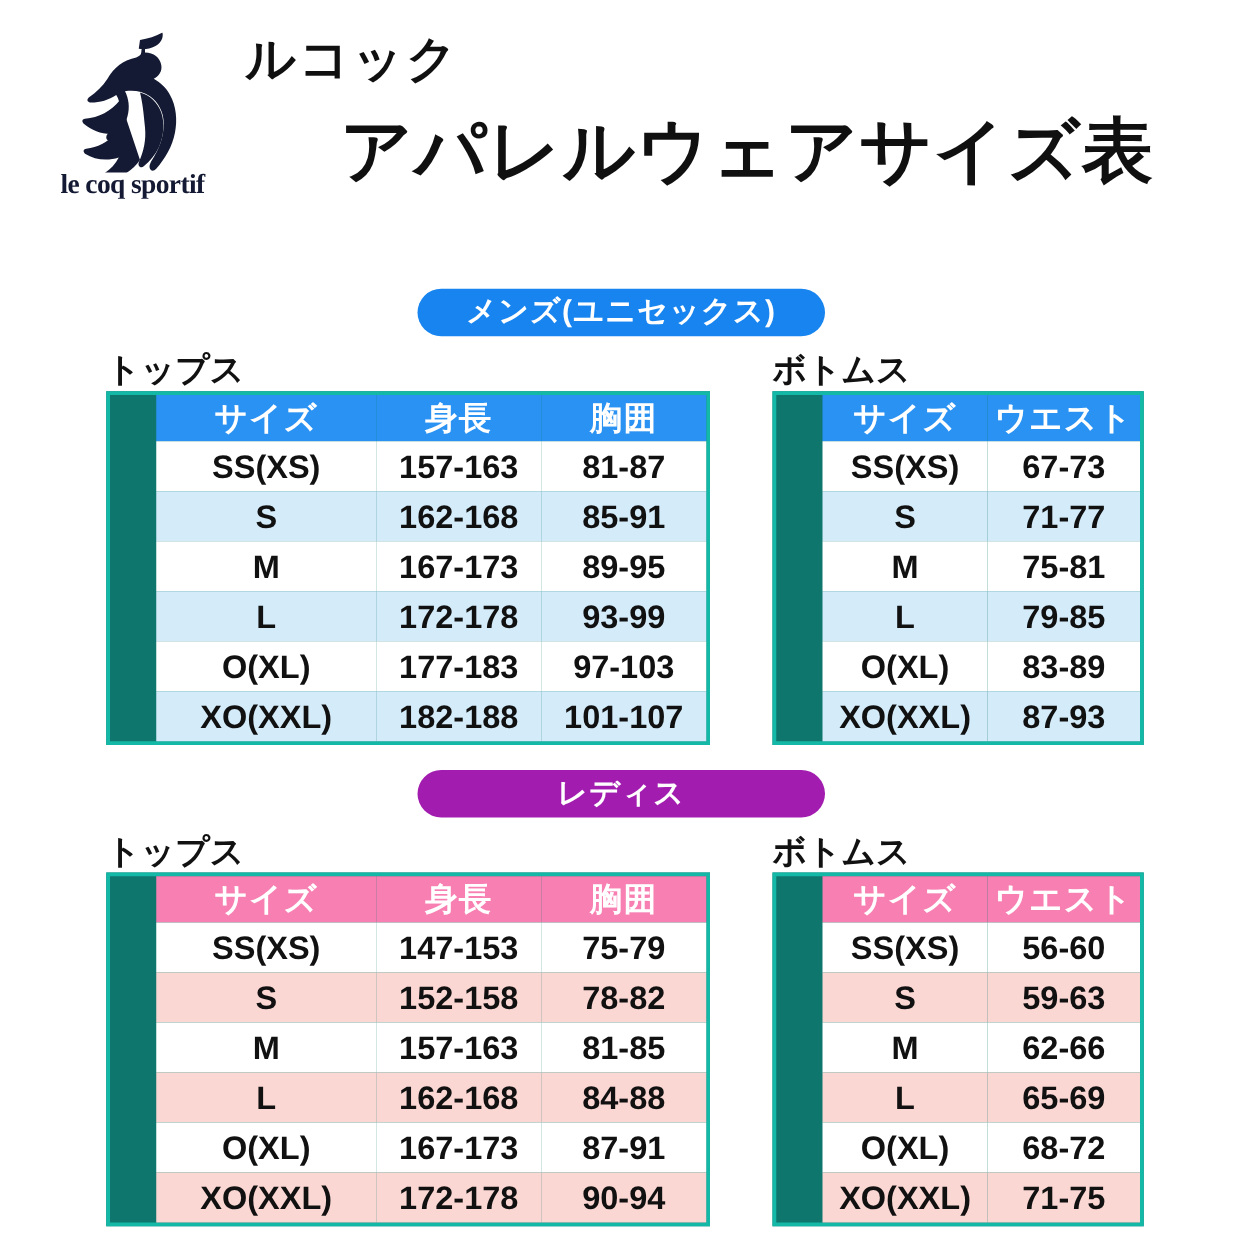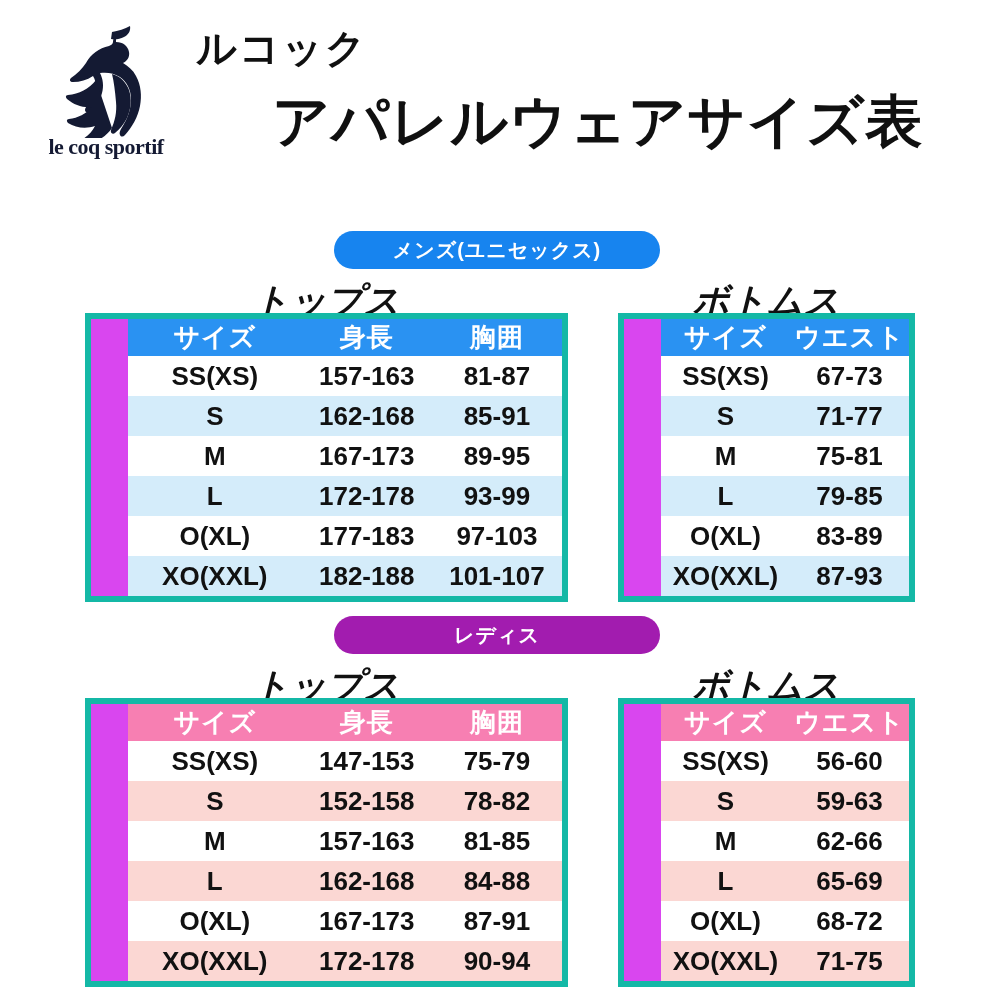--- a/index.html
+++ b/index.html
@@ -34,38 +34,38 @@
     white-space:nowrap;line-height:1;
   }
   .subtitle{
     position:absolute;left:512px;top:163px;
     font-size:27px;font-weight:bold;color:#111111;white-space:nowrap;line-height:1;
   }
 
   
   .pill{
     position:absolute;height:38px;line-height:38px;border-radius:19px;
-    text-align:center;color:#ffffff;font-size:20px;font-weight:bold;
+    text-align:center;color:#ffffff;font-size:24px;font-weight:bold;
     letter-spacing:1px;white-space:nowrap;
   }
   .pill-men{left:334px;top:231px;width:326px;background:#1784ef;}
   .pill-women{left:334px;top:616px;width:326px;background:#a21caf;}
 
   
   .tbl-label{
-    position:absolute;font-size:36px;font-weight:bold;color:#111111;
-    white-space:nowrap;text-align:center;line-height:1;font-style:italic;
+    position:absolute;font-size:27px;font-weight:bold;color:#111111;
+    white-space:nowrap;text-align:left;line-height:1;
   }
 
   
   .sz-table{
     position:absolute;
-    border:6px solid #14b8a6;
+    border:3px solid #14b8a6;
     border-collapse:collapse;
-    background:#d946ef;
+    background:#0f766e;
     box-sizing:border-box;
     padding-left:37px;
   }
   .sz-table table{border-collapse:collapse;width:100%;table-layout:fixed;}
   .sz-table th,.sz-table td{
     padding:0;margin:0;height:40px;
     font-size:26px;font-weight:bold;text-align:center;
     color:#111111;white-space:nowrap;
   }
   .sz-table thead th{

